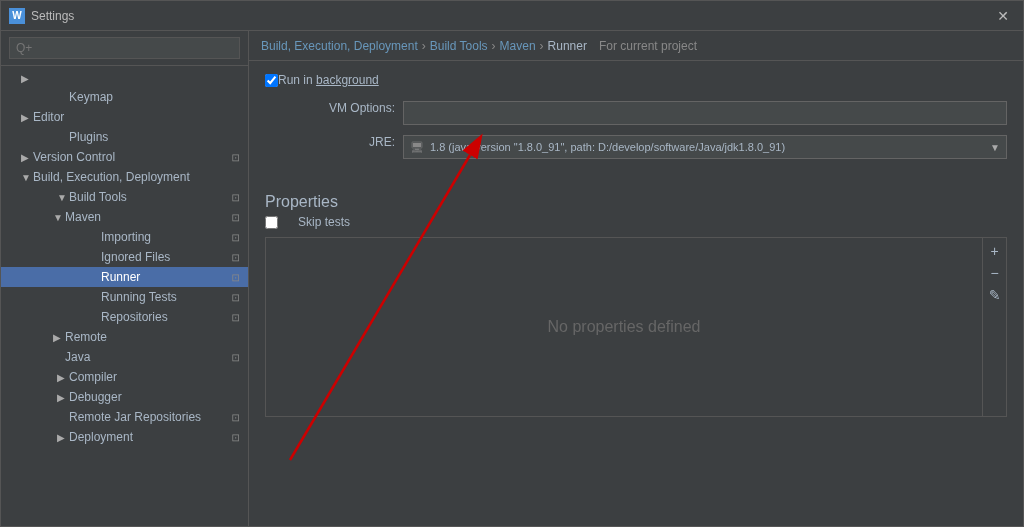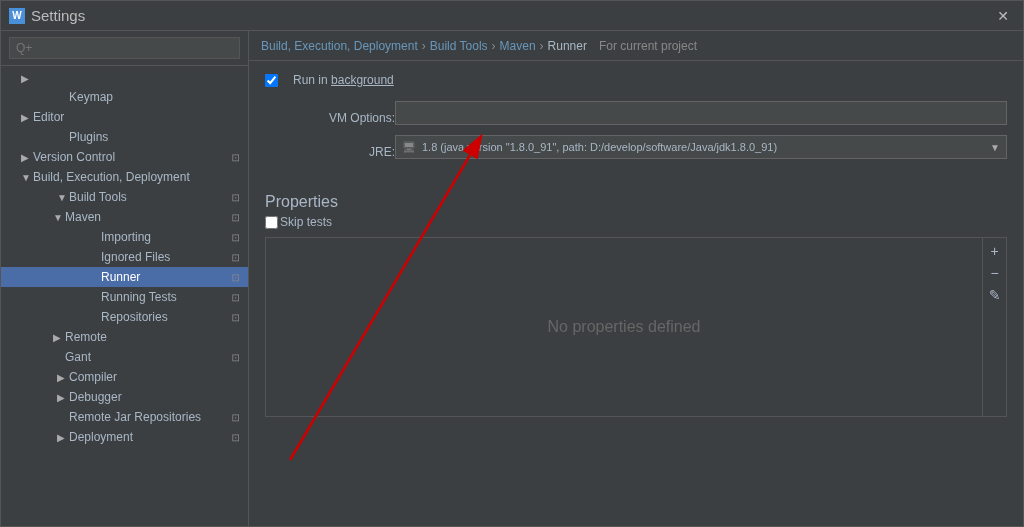--- a/index.html
+++ b/index.html
@@ -2,21 +2,21 @@
 <html><head>
   <meta charset="utf-8">
   <style>
     * { box-sizing: border-box; margin: 0; padding: 0; }
     body { font-family: 'Segoe UI', Arial, sans-serif; font-size: 12px; background: #2b2b2b; color: #a9b7c6; width: 1024px; height: 527px; overflow: hidden; }
 
     .window { width: 1024px; height: 527px; background: #3c3f41; display: flex; flex-direction: column; border: 1px solid #555; }
 
     .title-bar { background: #3c3f41; height: 30px; display: flex; align-items: center; padding: 0 8px; border-bottom: 1px solid #555; gap: 6px; }
     .title-bar-icon { width: 16px; height: 16px; background: #4a90d9; display: flex; align-items: center; justify-content: center; font-size: 10px; color: white; font-weight: bold; }
-    .title-bar-text { color: #bbb; font-size: 15px; flex: 1; }
+    .title-bar-text { color: #bbb; font-size: 12px; flex: 1; }
     .title-bar-close { color: #bbb; font-size: 14px; cursor: pointer; padding: 2px 6px; }
 
     .content { display: flex; flex: 1; overflow: hidden; }
 
     .sidebar { width: 248px; background: #3c3f41; border-right: 1px solid #555; display: flex; flex-direction: column; overflow: hidden; }
     .search-box { padding: 6px 8px; border-bottom: 1px solid #555; }
     .search-input { width: 100%; background: #45494a; border: 1px solid #555; color: #a9b7c6; padding: 3px 6px; font-size: 12px; outline: none; }
 
     .sidebar-tree { flex: 1; overflow-y: auto; padding: 4px 0; }
     .tree-item { display: flex; align-items: center; padding: 3px 8px; cursor: pointer; position: relative; }
@@ -33,41 +33,41 @@
     .main-panel { flex: 1; background: #3c3f41; display: flex; flex-direction: column; overflow: hidden; }
 
     .breadcrumb { height: 30px; display: flex; align-items: center; padding: 0 12px; border-bottom: 1px solid #555; background: #3c3f41; gap: 4px; font-size: 12px; color: #a9b7c6; }
     .breadcrumb-sep { color: #888; }
     .breadcrumb-link { color: #6897bb; cursor: pointer; }
     .breadcrumb-current { color: #a9b7c6; }
     .breadcrumb-for-project { margin-left: 8px; color: #888; font-size: 12px; }
 
     .main-content { flex: 1; padding: 12px 16px; display: flex; flex-direction: column; gap: 10px; overflow-y: auto; }
 
-    .form-row { display: flex; align-items: flex-end; }
+    .form-row { display: flex; align-items: flex-start; gap: 8px; }
     .form-label { width: 130px; text-align: right; color: #a9b7c6; font-size: 12px; flex-shrink: 0; }
     .form-input { flex: 1; background: #45494a; border: 1px solid #646464; color: #a9b7c6; padding: 3px 6px; font-size: 12px; outline: none; height: 24px; }
 
     .jre-select { flex: 1; background: #45494a; border: 1px solid #646464; color: #a9b7c6; padding: 3px 6px; font-size: 12px; height: 24px; display: flex; align-items: center; justify-content: space-between; cursor: pointer; }
     .jre-select-text { flex: 1; font-size: 11px; }
     .jre-select-arrow { color: #aaa; font-size: 10px; }
 
-    .checkbox-row { display: flex; align-items: center; gap: 2px; }
+    .checkbox-row { display: flex; align-items: center; gap: 20px; }
     .checkbox-row input[type=checkbox] { cursor: pointer; }
 
     .btn-dots { background: #45494a; border: 1px solid #646464; color: #a9b7c6; width: 28px; height: 24px; cursor: pointer; display: flex; align-items: center; justify-content: center; font-size: 14px; }
 
     .section-title { color: #a9b7c6; font-size: 16px; font-weight: normal; margin-bottom: 4px; margin-top: 24px; }
 
     .properties-panel { flex: 1; border: 1px solid #555; background: #3c3f41; display: flex; overflow: hidden; min-height: 180px; }
     .properties-content { flex: 1; display: flex; align-items: center; justify-content: center; color: #666; font-size: 16px; }
     .properties-sidebar { width: 24px; background: #3c3f41; border-left: 1px solid #555; display: flex; flex-direction: column; align-items: center; padding: 4px 0; gap: 4px; }
     .prop-btn { width: 18px; height: 18px; background: none; border: none; color: #a9b7c6; cursor: pointer; display: flex; align-items: center; justify-content: center; font-size: 14px; }
 
-    .run-checkbox-row { display: flex; align-items: center; gap: 15px; margin-bottom: 4px; }
+    .run-checkbox-row { display: flex; align-items: center; gap: 0; margin-bottom: 4px; }
 
     .underline { text-decoration: underline; }
   </style>
 </head>
 <body>
 
 <div class="window">
 
   <div class="title-bar">
     <div class="title-bar-icon">W</div>
@@ -155,21 +155,21 @@
           <span class="icon-right">⊡</span>
         </div>
 
         <div class="tree-item indent3">
           <span class="arrow">▶</span>
           <span class="label">Remote</span>
         </div>
 
         <div class="tree-item indent3">
           <span class="arrow"> </span>
-          <span class="label">Gant</span>
+          <span class="label">Java</span>
           <span class="icon-right">⊡</span>
         </div>
 
         <div class="tree-item indent2">
           <span class="arrow">▶</span>
           <span class="label">Compiler</span>
         </div>
 
         <div class="tree-item indent2">
           <span class="arrow">▶</span>

